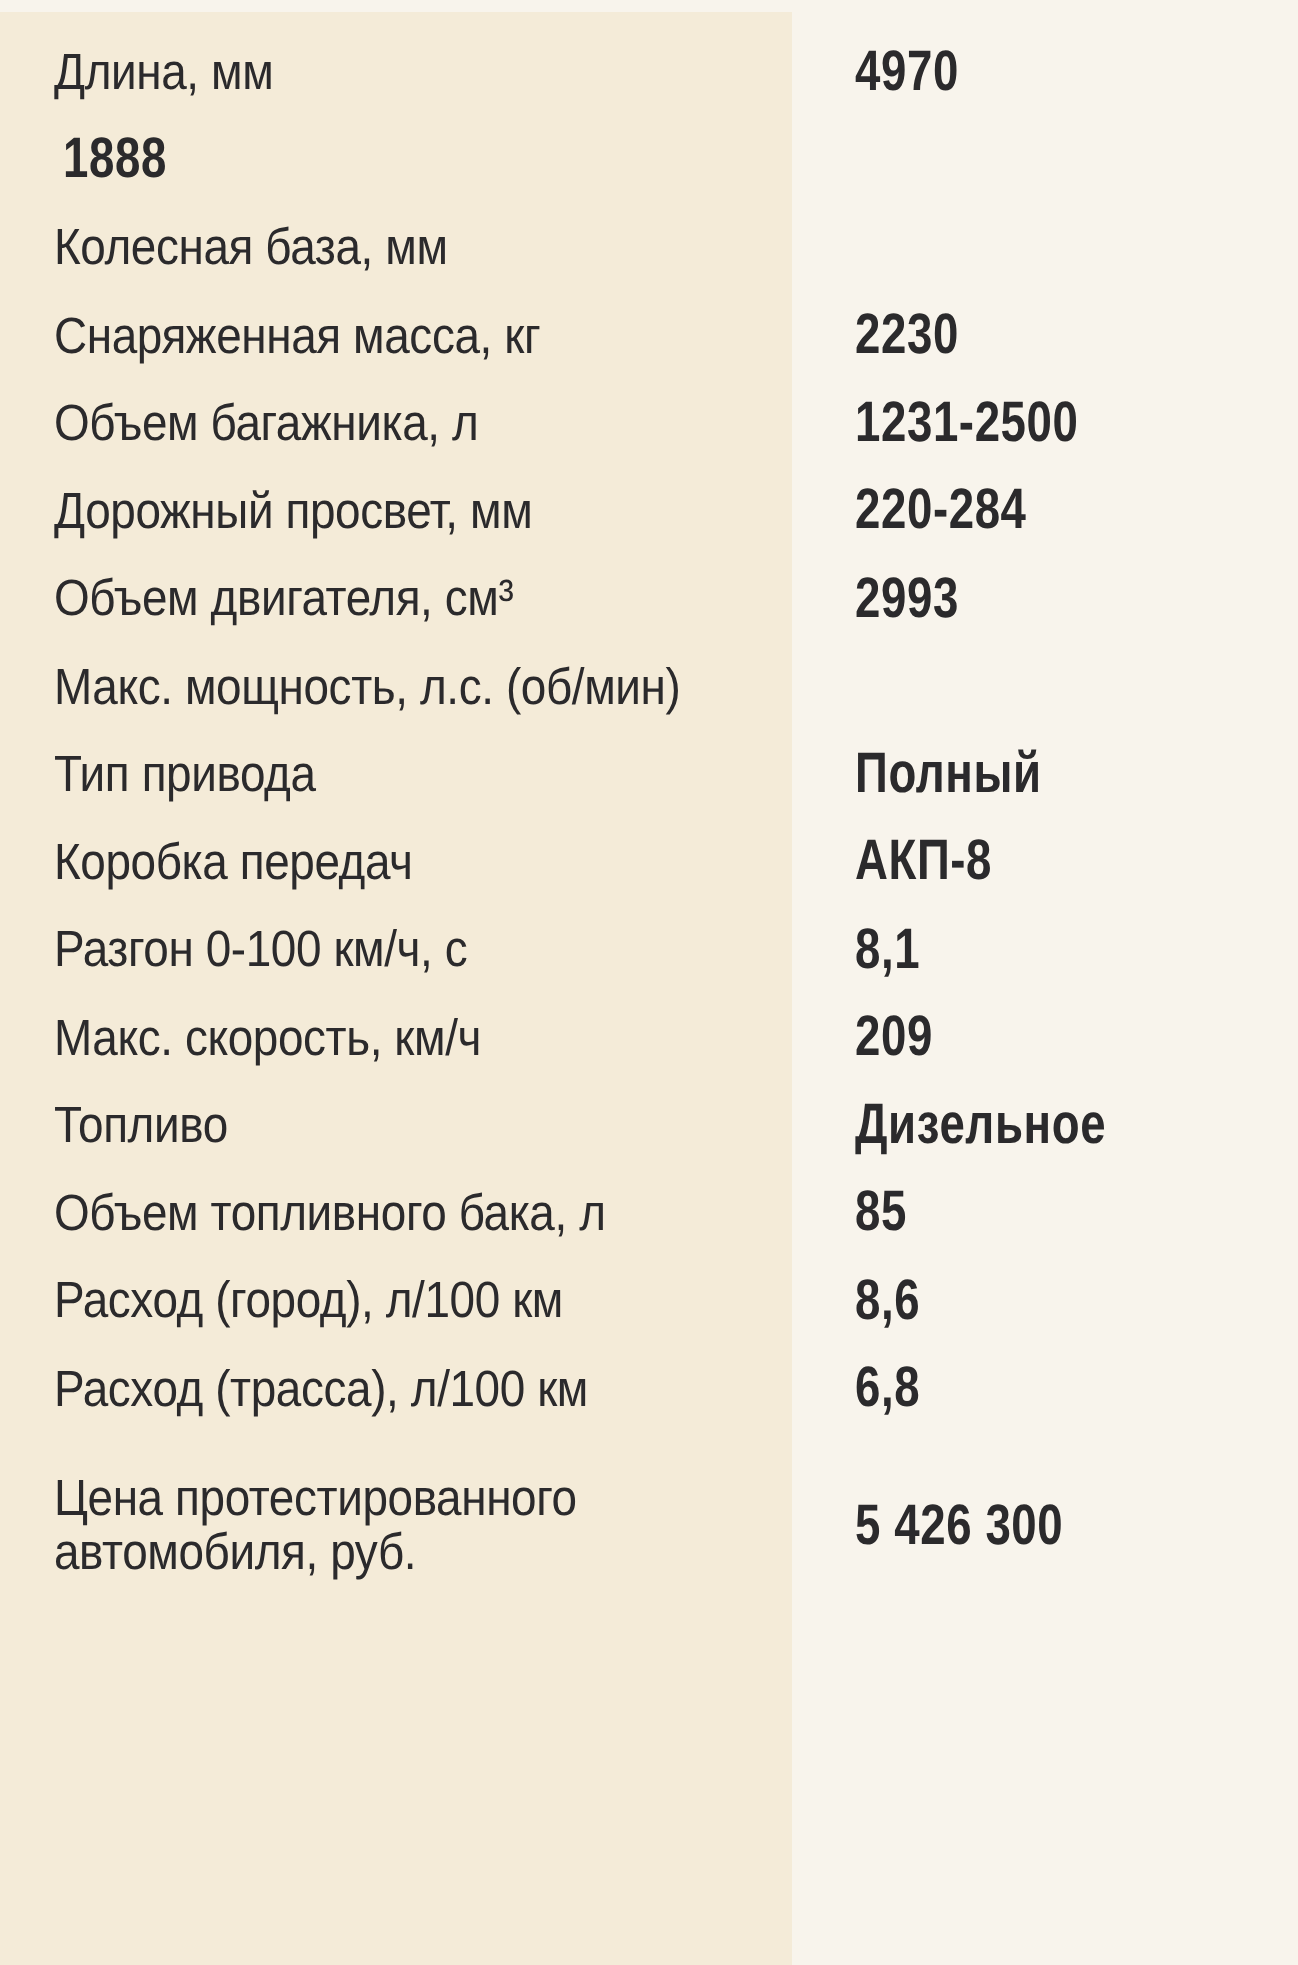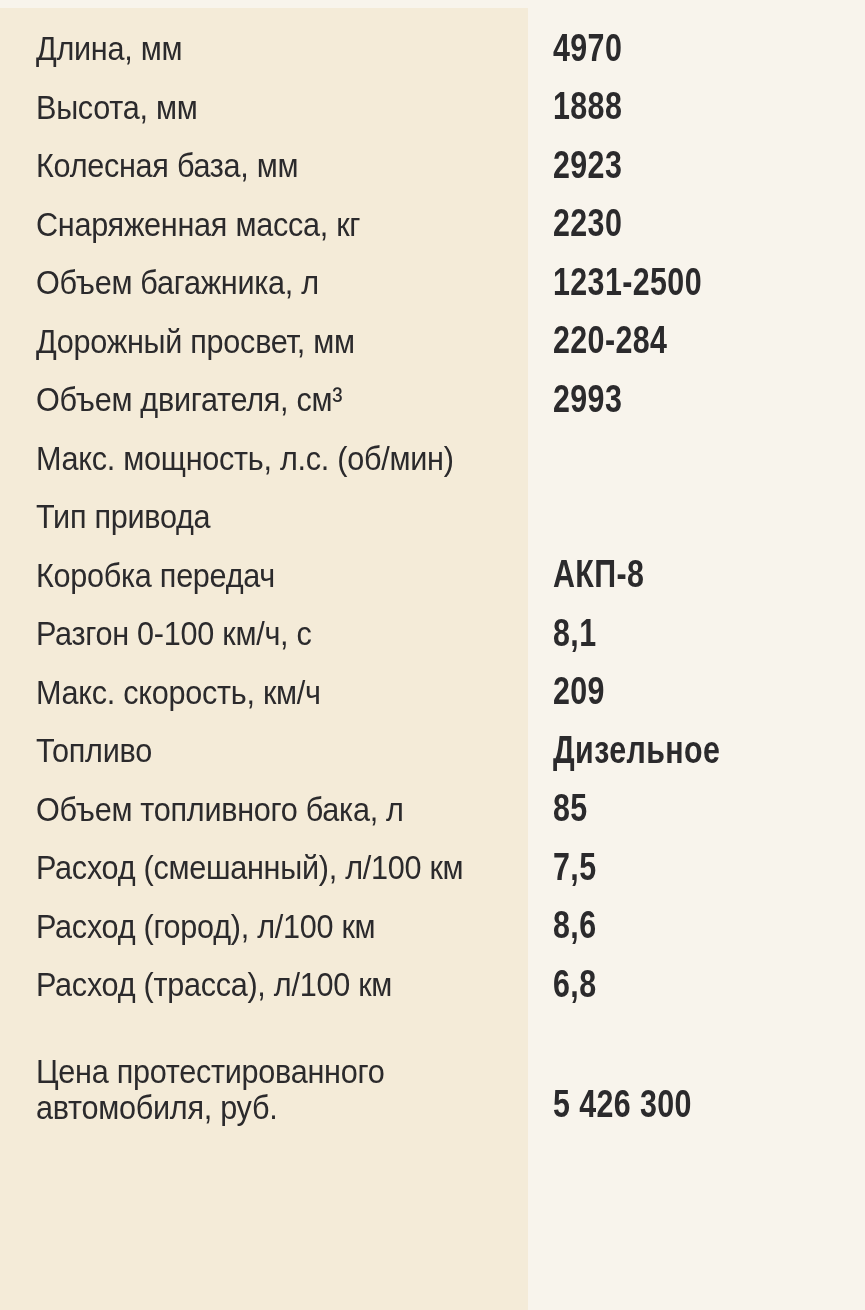--- a/index.html
+++ b/index.html
@@ -49,21 +49,21 @@
     min-height: 58.5px;
   }
   .label-cell {
     width: 528px;
     flex-shrink: 0;
     box-sizing: border-box;
     padding-left: 36px;
   }
   .value-cell {
     box-sizing: border-box;
-    padding-left: 25px;
+    padding-left: 42px;
     text-decoration: underline;
   }
   .txt {
     display: inline-block;
     transform-origin: 0 50%;
     white-space: pre-line;
   }
   .label-txt {
     font-size: 34px;
     line-height: 1.06;
@@ -72,21 +72,21 @@
     max-width: 540px;
   }
   .value-txt {
     font-size: 38px;
     font-weight: 700;
     letter-spacing: 0.5px;
     transform: scaleX(0.8);
     transform-origin: 0 50%;
   }
   .row-last {
-    align-items: flex-end;
+    align-items: center;
     margin-top: 12px;
     min-height: 100px;
   }
   .row-last .label-txt,
   .row-last .value-txt {
     transform-origin: 0 0;
   }
   .row-last .label-txt {
     max-width: 490px;
   }
@@ -100,27 +100,25 @@
 
   <div class="spec-table">
 
     <div class="row">
       <div class="label-cell"><span class="txt label-txt">Длина, мм</span></div>
       <div class="value-cell"><span class="txt value-txt">4970</span></div>
     </div>
 
 
     <div class="row">
-      <div class="label-cell"><span class="txt label-txt">Высота, мм</span></div>
       <div class="value-cell"><span class="txt value-txt">1888</span></div>
     </div>
 
     <div class="row">
       <div class="label-cell"><span class="txt label-txt">Колесная база, мм</span></div>
-      <div class="value-cell"><span class="txt value-txt">2923</span></div>
     </div>
 
     <div class="row">
       <div class="label-cell"><span class="txt label-txt">Снаряженная масса, кг</span></div>
       <div class="value-cell"><span class="txt value-txt">2230</span></div>
     </div>
 
     <div class="row">
       <div class="label-cell"><span class="txt label-txt">Объем багажника, л</span></div>
       <div class="value-cell"><span class="txt value-txt">1231-2500</span></div>
@@ -137,20 +135,21 @@
       <div class="value-cell"><span class="txt value-txt">2993</span></div>
     </div>
 
     <div class="row">
       <div class="label-cell"><span class="txt label-txt">Макс. мощность, л.с. (об/мин)</span></div>
     </div>
 
 
     <div class="row">
       <div class="label-cell"><span class="txt label-txt">Тип привода</span></div>
+      <div class="value-cell"><span class="txt value-txt">Полный</span></div>
     </div>
 
     <div class="row">
       <div class="label-cell"><span class="txt label-txt">Коробка передач</span></div>
       <div class="value-cell"><span class="txt value-txt">АКП-8</span></div>
     </div>
 
     <div class="row">
       <div class="label-cell"><span class="txt label-txt">Разгон 0-100 км/ч, с</span></div>
       <div class="value-cell"><span class="txt value-txt">8,1</span></div>
@@ -164,24 +163,20 @@
     <div class="row">
       <div class="label-cell"><span class="txt label-txt">Топливо</span></div>
       <div class="value-cell"><span class="txt value-txt">Дизельное</span></div>
     </div>
 
     <div class="row">
       <div class="label-cell"><span class="txt label-txt">Объем топливного бака, л</span></div>
       <div class="value-cell"><span class="txt value-txt">85</span></div>
     </div>
 
-    <div class="row">
-      <div class="label-cell"><span class="txt label-txt">Расход (смешанный), л/100 км</span></div>
-      <div class="value-cell"><span class="txt value-txt">7,5</span></div>
-    </div>
 
     <div class="row">
       <div class="label-cell"><span class="txt label-txt">Расход (город), л/100 км</span></div>
       <div class="value-cell"><span class="txt value-txt">8,6</span></div>
     </div>
 
     <div class="row">
       <div class="label-cell"><span class="txt label-txt">Расход (трасса), л/100 км</span></div>
       <div class="value-cell"><span class="txt value-txt">6,8</span></div>
     </div>

